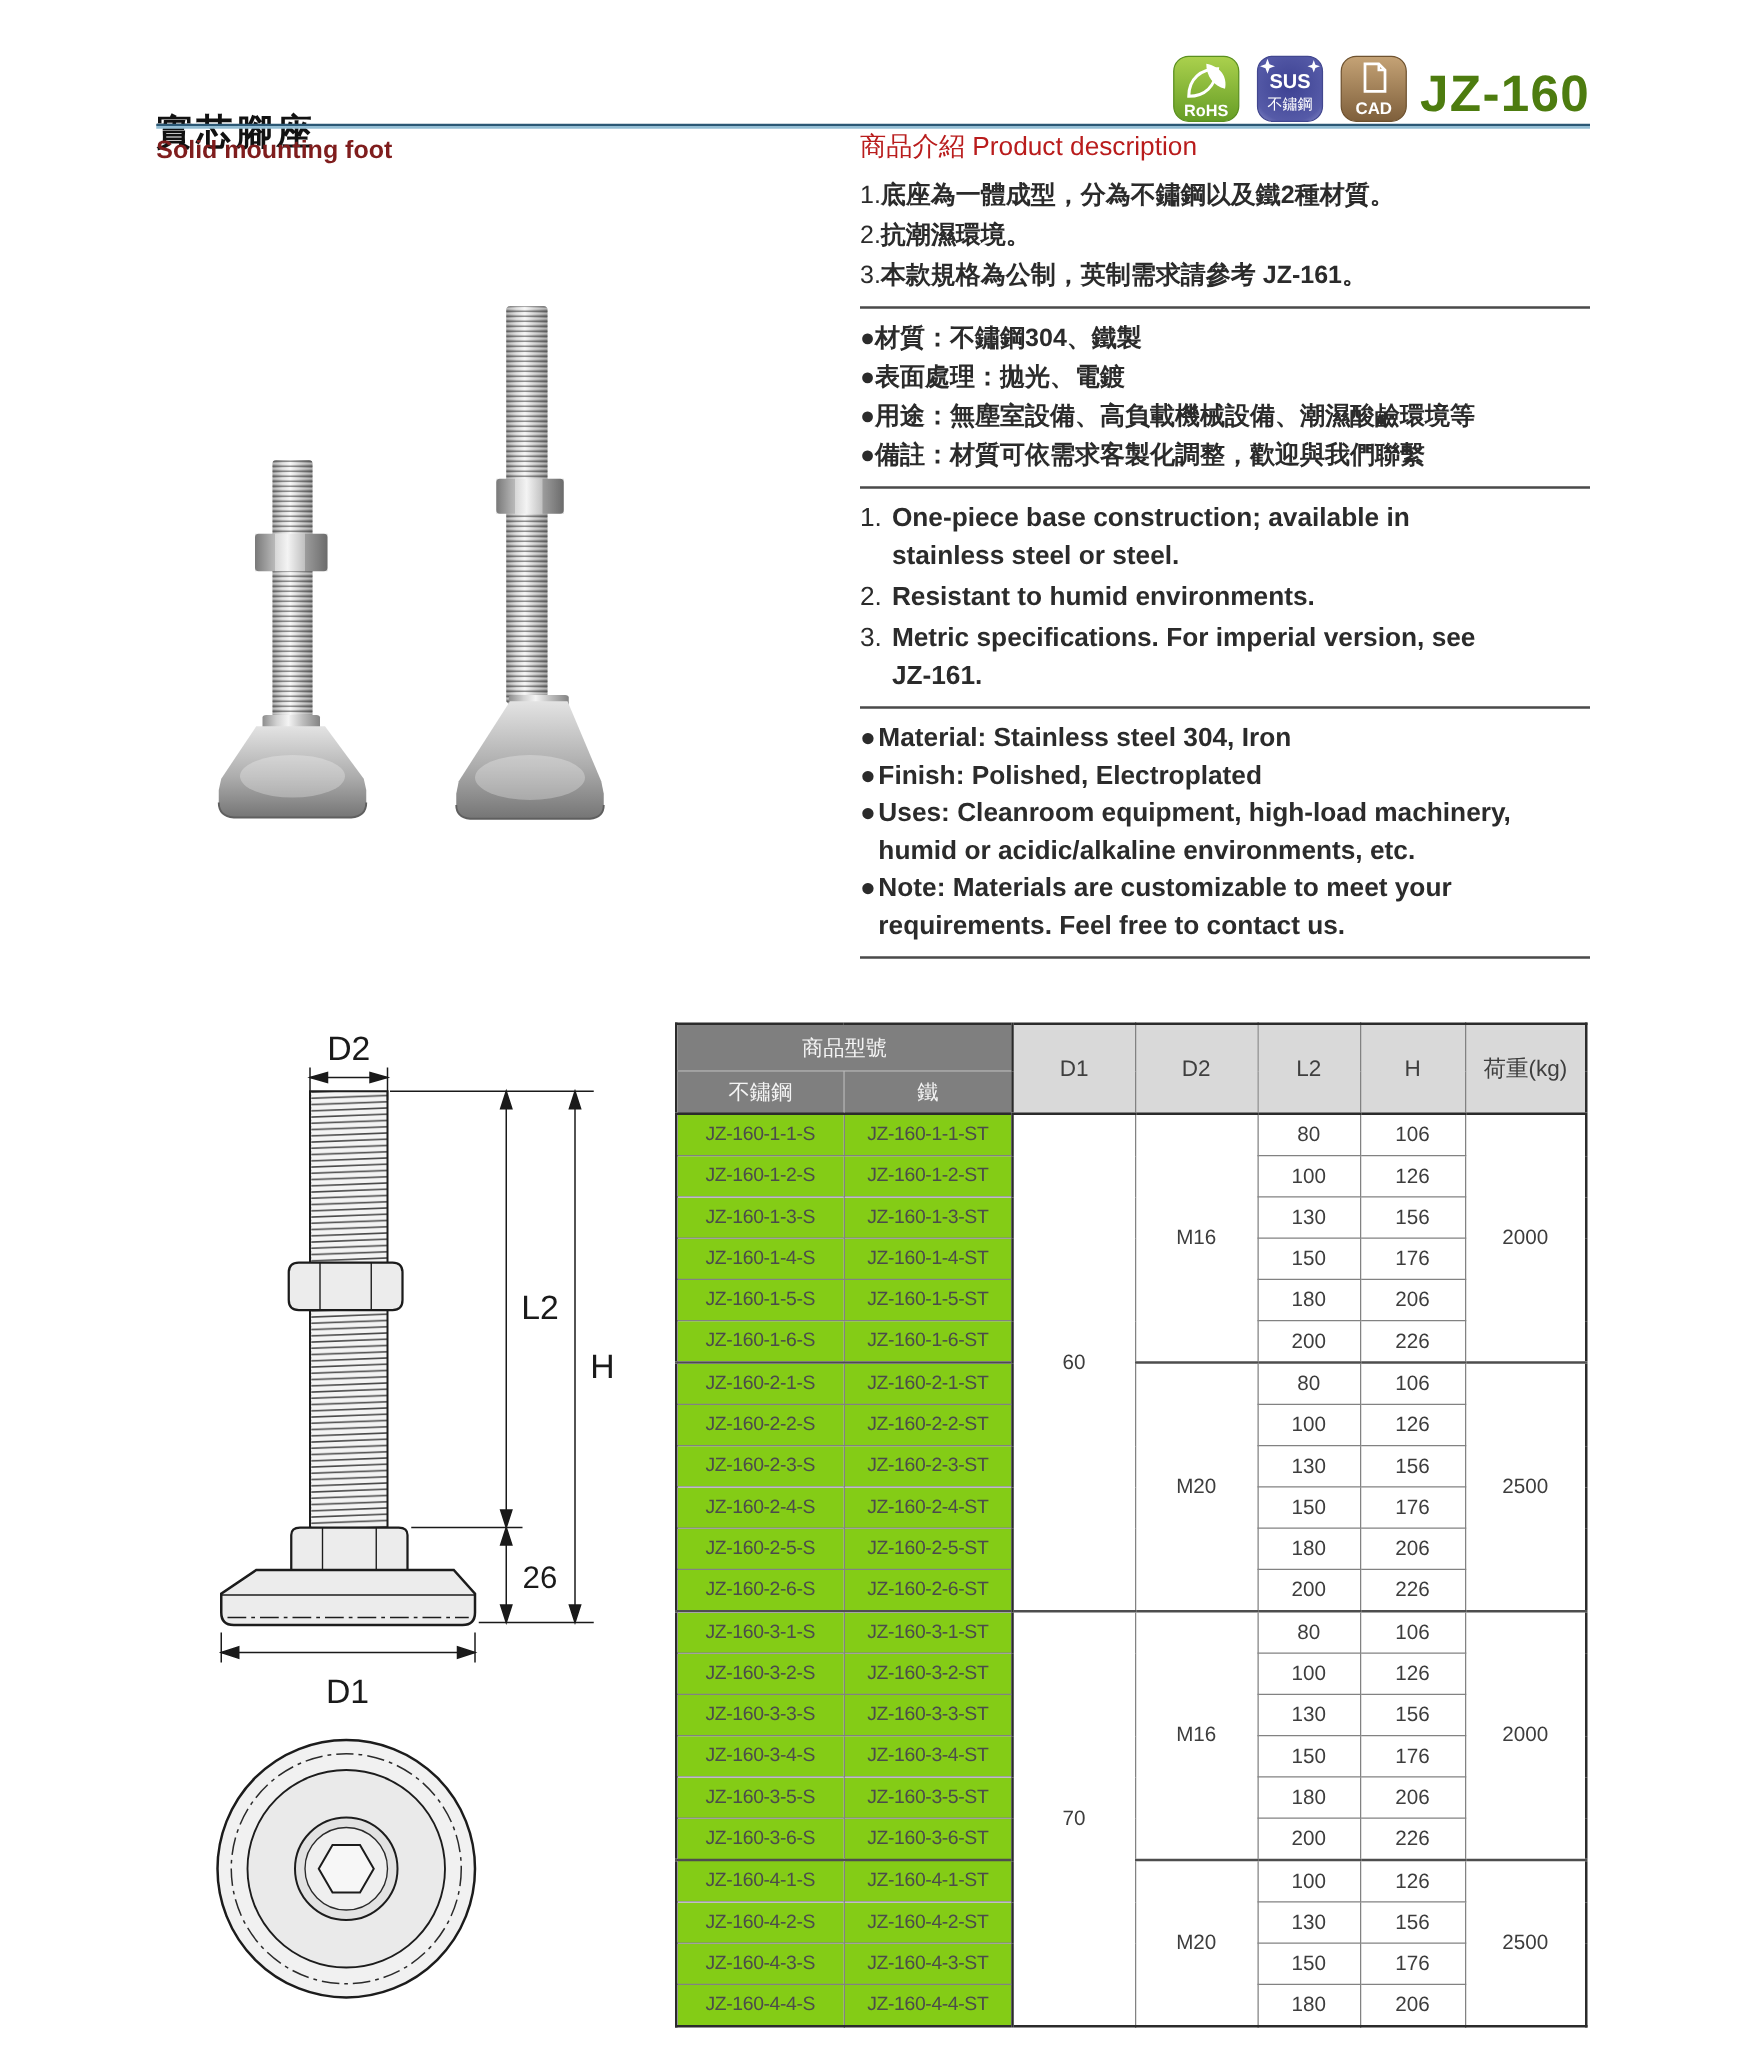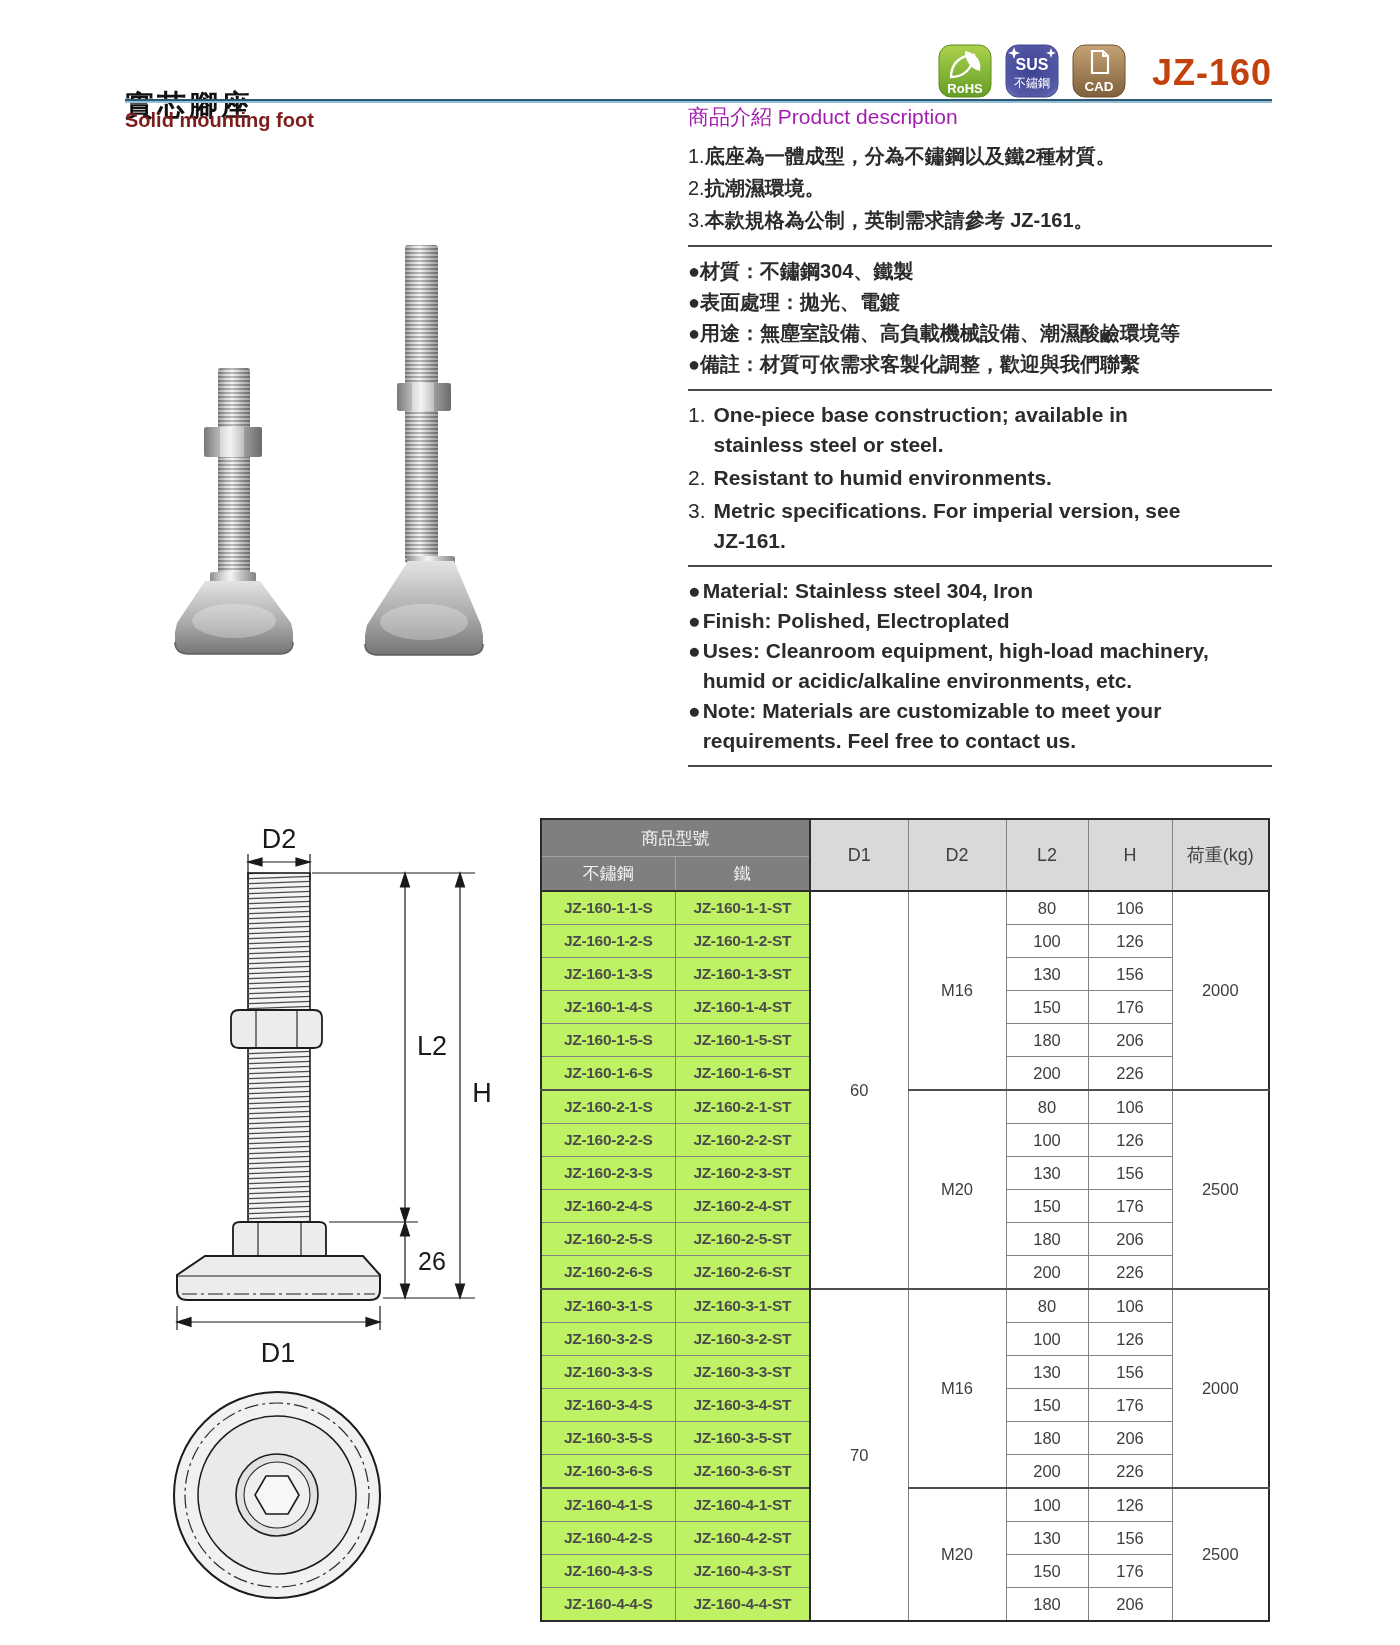--- a/index.html
+++ b/index.html
@@ -3,24 +3,24 @@
 <meta charset="utf-8">
 <style>
   html,body{margin:0;padding:0;background:#ffffff;}
   body{width:1400px;height:1645px;position:relative;font-family:"Liberation Sans","DejaVu Sans",sans-serif;color:#2b2b2b;overflow:hidden;}
   .abs{position:absolute;}
   
   .title{left:125px;top:50px;font-size:29px;font-weight:bold;letter-spacing:3px;color:#111;margin-top:36px;}
   .divider{left:125px;top:99px;width:1147px;height:4px;background:linear-gradient(to bottom,#2b5875 0 55%,#94bed4 55%);}
   .subtitle{left:125px;top:109px;font-size:20px;font-weight:bold;color:#7f1d1d;}
   .badges{left:938px;top:44px;display:flex;gap:13px;}
-  .model-no{top:52px;right:128px;font-size:36px;font-weight:bold;color:#c2410c;letter-spacing:1px;}
+  .model-no{top:52px;right:128px;font-size:41px;font-weight:bold;color:#4d7c0f;letter-spacing:1px;}
   
   .desc{left:688px;top:103px;width:584px;}
-  .desc-heading{font-size:21px;color:#a21caf;margin:0 0 9px 0;font-weight:400;}
+  .desc-heading{font-size:21px;color:#b91c1c;margin:0 0 9px 0;font-weight:400;}
   .sep{border:none;border-top:2px solid #4a4a4a;margin:9px 0;}
   .list .li{display:flex;max-width:524px;}
   .list .marker{flex:0 0 auto;}
   .list .txt{flex:1 1 auto;font-weight:bold;}
   .cn-num .li{font-size:20px;line-height:32px;}
   .cn-bul .li{font-size:20px;line-height:31px;}
   .en-num .li{font-size:21px;line-height:30px;margin-bottom:3px;}
   .en-bul .li{font-size:21px;line-height:30px;}
   .en-num .marker{margin-right:8px;}
   .en-bul .marker{margin-right:2px;}
@@ -33,21 +33,21 @@
   table.spec th,table.spec td{text-align:center;vertical-align:middle;padding:0;overflow:hidden;white-space:nowrap;}
   table.spec th{font-weight:400;}
   th.dark{background:#7f7f7f;color:#f4f4f4;font-size:17px;border:1px solid #a2a2a2;}
   th.light{background:#d9d9d9;color:#3f3f3f;font-size:18px;border:1px solid #828282;}
   thead tr:first-child th{height:36px;}
   thead tr:last-child th{height:33px;}
   thead th{border-bottom:2px solid #2b2b2b !important;}
   thead tr:first-child th.dark{border-bottom:1px solid #a2a2a2 !important;}
   th.group-right,td.model-st{border-right:2px solid #2b2b2b !important;}
   tbody td{height:32px;font-size:16.5px;color:#404040;border:1px solid #828282;}
-  td.model{background:#bef264;color:#4b4b4b;font-size:15.5px;letter-spacing:-0.3px;font-weight:bold;}
+  td.model{background:#84cc16;color:#4b4b4b;font-size:15.5px;letter-spacing:-0.3px;}
   td.num{font-size:16.5px;color:#3d3d3d;margin-left:24px;}
   tr.section-start td{border-top:2px solid #4e4e4e;text-align:center;}
   svg text{font-family:"Liberation Sans","DejaVu Sans",sans-serif;}
 </style>
 </head>
 <body>
 
 <div class="abs title">實芯腳座</div>
 
 <div class="abs badges">

